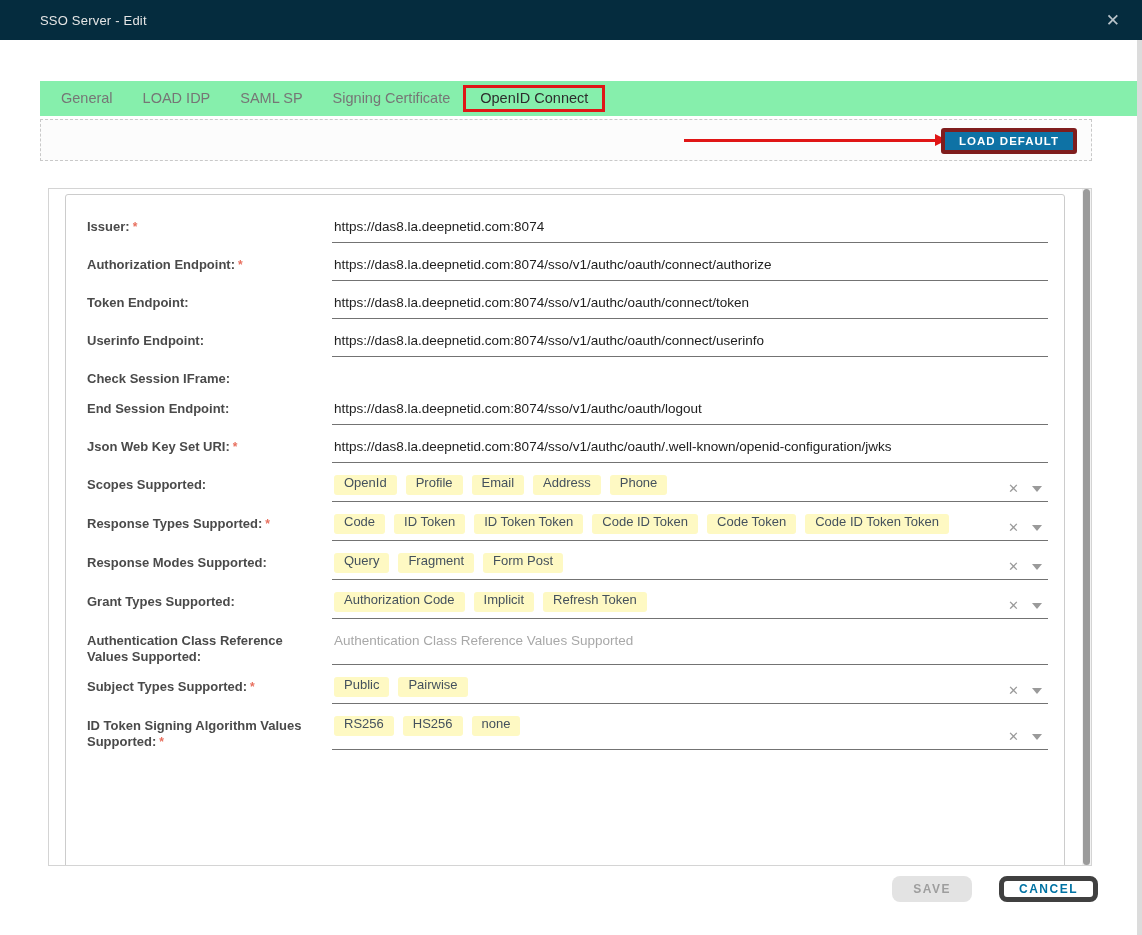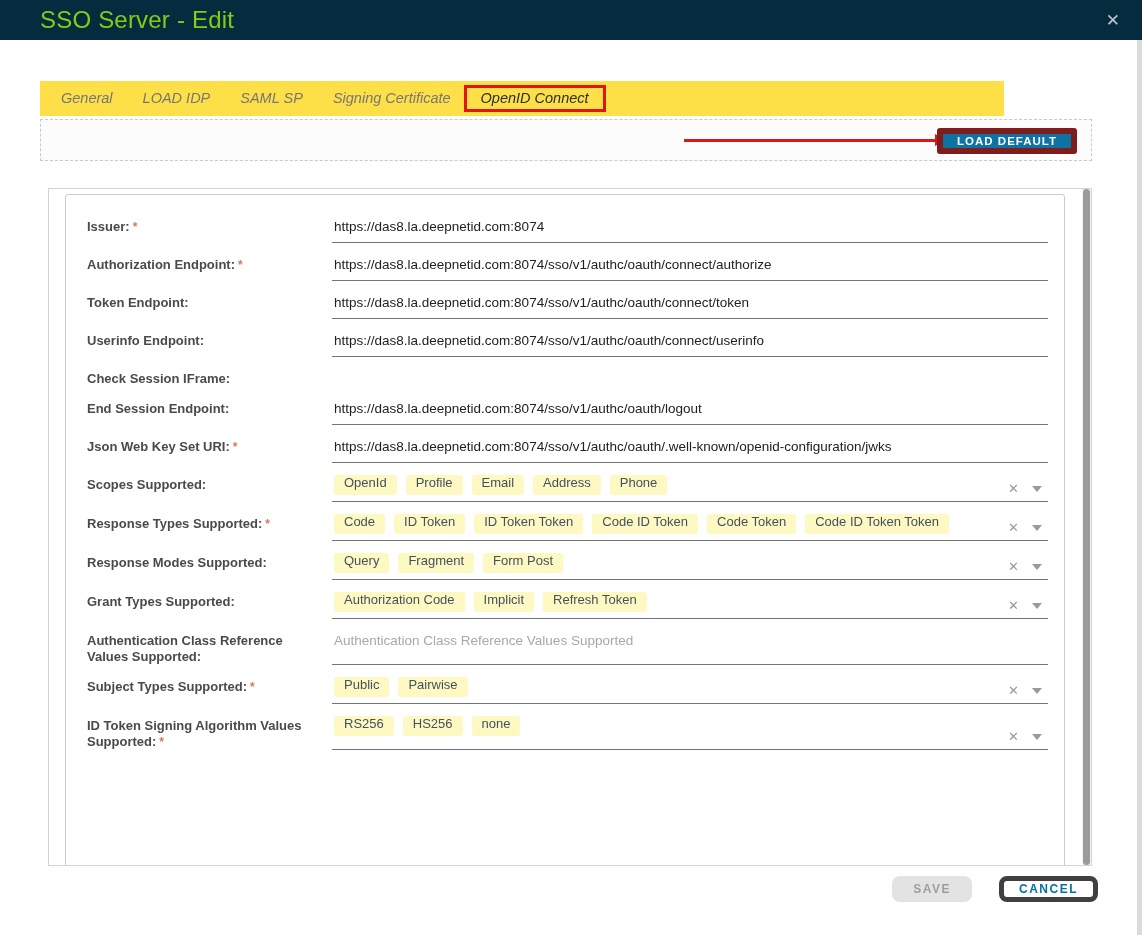--- a/index.html
+++ b/index.html
@@ -2,40 +2,40 @@
 <html><head>
 <meta charset="utf-8">
 <style>
   * { box-sizing: border-box; margin: 0; padding: 0; }
   html,body { width:1142px; height:935px; background:#ffffff;
     font-family:"Liberation Sans", sans-serif; overflow:hidden; position:relative; }
 
   
   .modal-header { position:absolute; left:0; top:0; width:1142px; height:40px;
     background:#052c3e; display:flex; align-items:center; padding:0 20px 0 40px; }
-  .modal-title { color:#84cc16; font-size:24px; letter-spacing:.2px;text-align:center; }
+  .modal-title { color:#e5e5e5; font-size:13px; letter-spacing:.2px;text-align:center; }
   .close-x { margin-left:auto; color:#b9c3c9; font-size:17px; cursor:pointer; padding-right:2px; }
 
   
-  .tabbar { position:absolute; left:40px; top:81px; width:964px; height:35px;
-    background:#fde047; display:flex; align-items:center; padding-left:6px;font-style:italic; }
+  .tabbar { position:absolute; left:40px; top:81px; width:1097px; height:35px;
+    background:#86efac; display:flex; align-items:center; padding-left:6px; }
   .tab { font-size:14.5px; color:#767676; padding:0 15px; height:35px; line-height:35px;
     cursor:pointer; position:relative; white-space:nowrap; }
   .tab.active { color:#2d2d2d; }
   .tab.annotated::after { content:""; position:absolute; left:-2px; right:-2px; top:4px; bottom:4px;
     border:3px solid #e01616; pointer-events:none; }
 
   
   .toolbar { position:absolute; left:40px; top:119px; width:1052px; height:42px;
     border:1px dashed #c9c9c9; background:#fcfcfc; }
   .annotation-arrow { position:absolute; left:643px; top:19px; width:252px; height:3px; background:#e01616; }
   .annotation-arrow::after { content:""; position:absolute; right:-11px; top:-5px;
     border-left:12px solid #e01616; border-top:6px solid transparent; border-bottom:6px solid transparent; }
   .load-default { position:absolute; right:14px; top:8px; height:26px; padding:0 14px;
-    background:#0e72a5; border:6px solid #7f1d1d; border-radius:3px; color:#ffffff;
+    background:#0e72a5; border:4px solid #7f1d1d; border-radius:3px; color:#ffffff;
     font-size:11.5px; font-weight:bold; letter-spacing:1px; cursor:pointer;
     font-family:"Liberation Sans", sans-serif; }
 
   
   .scrollbox { position:absolute; left:48px; top:168px; width:1044px; height:678px;
     border:1px solid #d4d4d4; background:#ffffff; overflow:hidden;margin-top:20px; }
   .form-card { position:absolute; left:16px; top:5px; width:1000px; height:720px;
     border:1px solid #cccccc; border-radius:3px; padding:22px 16px 10px 21px; background:#fff; }
   .vscrollbar { position:absolute; right:0; top:0; width:9px; height:676px; background:#f2f2f2; }
   .vscrollbar .thumb { position:absolute; left:1px; top:0; width:7px; height:676px;

